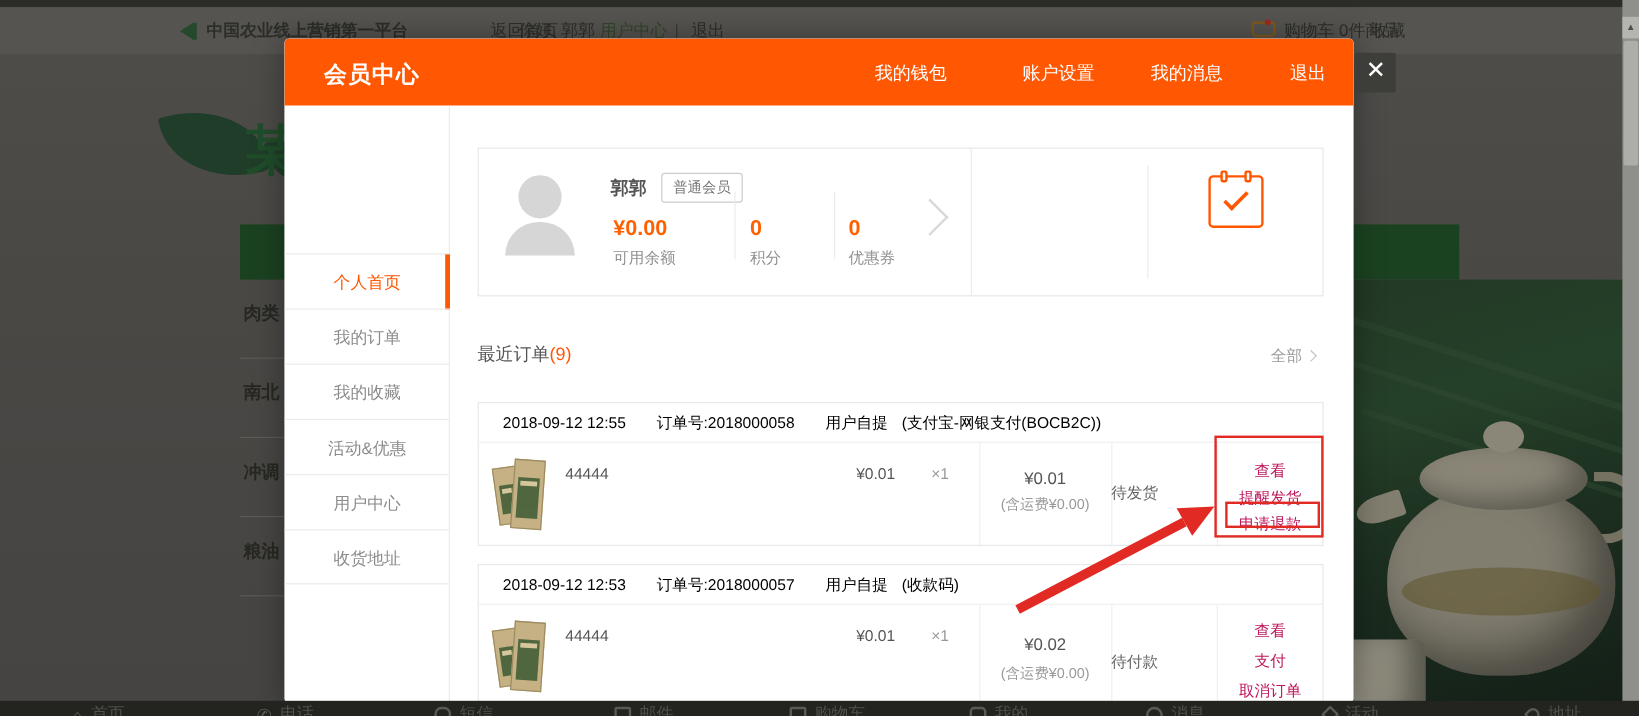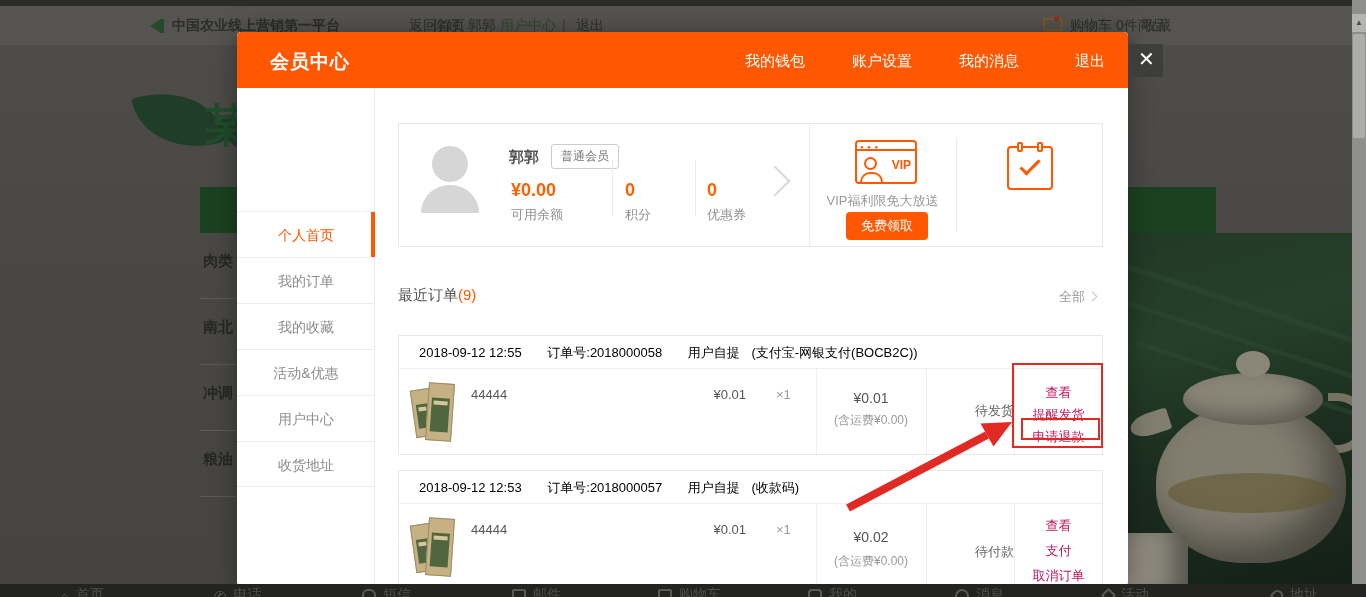--- a/index.html
+++ b/index.html
@@ -49,21 +49,21 @@
   #scrollbar { left:1352px; top:0; width:14px; height:597px; background:#8f8f8c; }
   #scroll-up { position:absolute; left:0; top:14px; width:14px; height:18px; background:#b4b4b1; text-align:center; font-size:8px; line-height:18px; color:#4c4c49; }
   #scroll-thumb { position:absolute; left:1px; top:34px; width:12px; height:104px; background:#adadaa; border-radius:2px; }
 
   
   #modal { left:237px; top:32px; width:891px; height:554px; background:#fff; border-radius:4px;
            box-shadow:0 0 26px rgba(0,0,0,.35); overflow:hidden; }
   #modal-header { position:absolute; left:0; top:0; width:891px; height:56px; background:#ff5702; border-radius:4px 4px 0 0; }
   #modal-title { position:absolute; left:33px; top:17px; color:#fff; font-size:19px; font-weight:bold; letter-spacing:1px; }
   .mnav { position:absolute; top:20px; color:#fff; font-size:15px; cursor:pointer; white-space:nowrap; }
-  #mnav-0 { left:508px;text-align:center; } #mnav-1 { left:615px; } #mnav-2 { left:722px; } #mnav-3 { left:838px; }
+  #mnav-0 { left:492px;text-align:center; } #mnav-1 { left:615px; } #mnav-2 { left:722px; } #mnav-3 { left:838px; }
 
   #close-btn { left:1130px; top:44px; width:33px; height:33px; background:#3d3d3a; color:#fff;
                font-size:20px; line-height:31px; text-align:center; cursor:pointer; }
 
   
   #sidebar { position:absolute; left:0; top:56px; width:138px; height:498px; border-right:1px solid #ececec; }
   .side-item { position:absolute; left:0; width:138px; height:46px; line-height:46px; text-align:center;
                font-size:14px; color:#8c8c8c; border-top:1px solid #ececec; cursor:pointer; }
   .side-item.active { color:#ff5702; }
   .side-item.active::after { content:""; position:absolute; right:0; top:0; width:4px; height:46px; background:#ff5702; }
@@ -114,21 +114,21 @@
   .cell-div { position:absolute; top:33px; width:1px; background:#efefef; }
   .prod-img { position:absolute; left:14px; top:45px; width:46px; height:62px; }
   .bag { position:absolute; background:#c5b183; border:1px solid #9d8c62; }
   .bag .lbl { position:absolute; left:3px; top:14px; right:3px; bottom:8px; background:#3c5a34; opacity:.85; }
   .bag .lbl::after { content:""; position:absolute; left:2px; top:3px; right:2px; height:4px; background:#d8cba0; }
   .prod-name { position:absolute; left:72px; top:51px; font-size:13px; color:#555; }
   .prod-price { position:absolute; left:270px; top:51px; width:77px; text-align:right; font-size:13px; color:#555; }
   .prod-qty { position:absolute; left:377px; top:51px; font-size:13px; color:#999; }
   .total-val { position:absolute; left:417px; width:110px; text-align:center; font-size:14px; color:#555; }
   .total-ship { position:absolute; left:417px; width:110px; text-align:center; font-size:12px; color:#999; }
-  .status { position:absolute; left:527px; width:88px; text-align:right; font-size:13px; color:#666; }
+  .status { position:absolute; left:527px; width:88px; text-align:left; font-size:13px; color:#666; }
   .actions { position:absolute; left:615px; width:89px; text-align:center; font-size:13px; color:#be185d; }
   .actions div { height:22px; line-height:22px; cursor:pointer; }
 
   
   .red-box { position:absolute; border:2px solid #e22a25; }
   #anno-outer { left:1012px; top:363px; width:91px; height:85px; }
   #anno-inner { left:1021px; top:418px; width:79px; height:22px; }
   #anno-arrow { left:820px; top:400px; }
 
   
@@ -219,31 +219,20 @@
       <span class="stat-lab" style="left:112px;top:82px;">可用余额</span>
       <span class="vdiv" style="left:213px;top:36px;height:56px;"></span>
       <span class="stat-val" style="left:226px;top:56px;">0</span>
       <span class="stat-lab" style="left:226px;top:82px;">积分</span>
       <span class="vdiv" style="left:296px;top:36px;height:56px;"></span>
       <span class="stat-val" style="left:308px;top:56px;">0</span>
       <span class="stat-lab" style="left:308px;top:82px;">优惠券</span>
       <span class="big-chev"></span>
 
       <span class="vdiv" style="left:410px;"></span>
-      <div id="vip-block">
-        <div id="vip-icon">
-          <span class="dots">● ● ●</span>
-          <span class="bar"></span>
-          <span class="head"></span>
-          <span class="shoulders"></span>
-          <span class="viptxt">VIP</span>
-        </div>
-        <div id="vip-caption">VIP福利限免大放送</div>
-        <div id="vip-btn">免费领取</div>
-      </div>
 
       <span class="vdiv" style="left:557px;top:14px;height:94px;"></span>
       <div id="cal-block">
         <div id="cal-icon">
           <span class="tab" style="left:8px;"></span>
           <span class="tab" style="right:8px;"></span>
           <span class="check"></span>
         </div>
       </div>
     </div>

